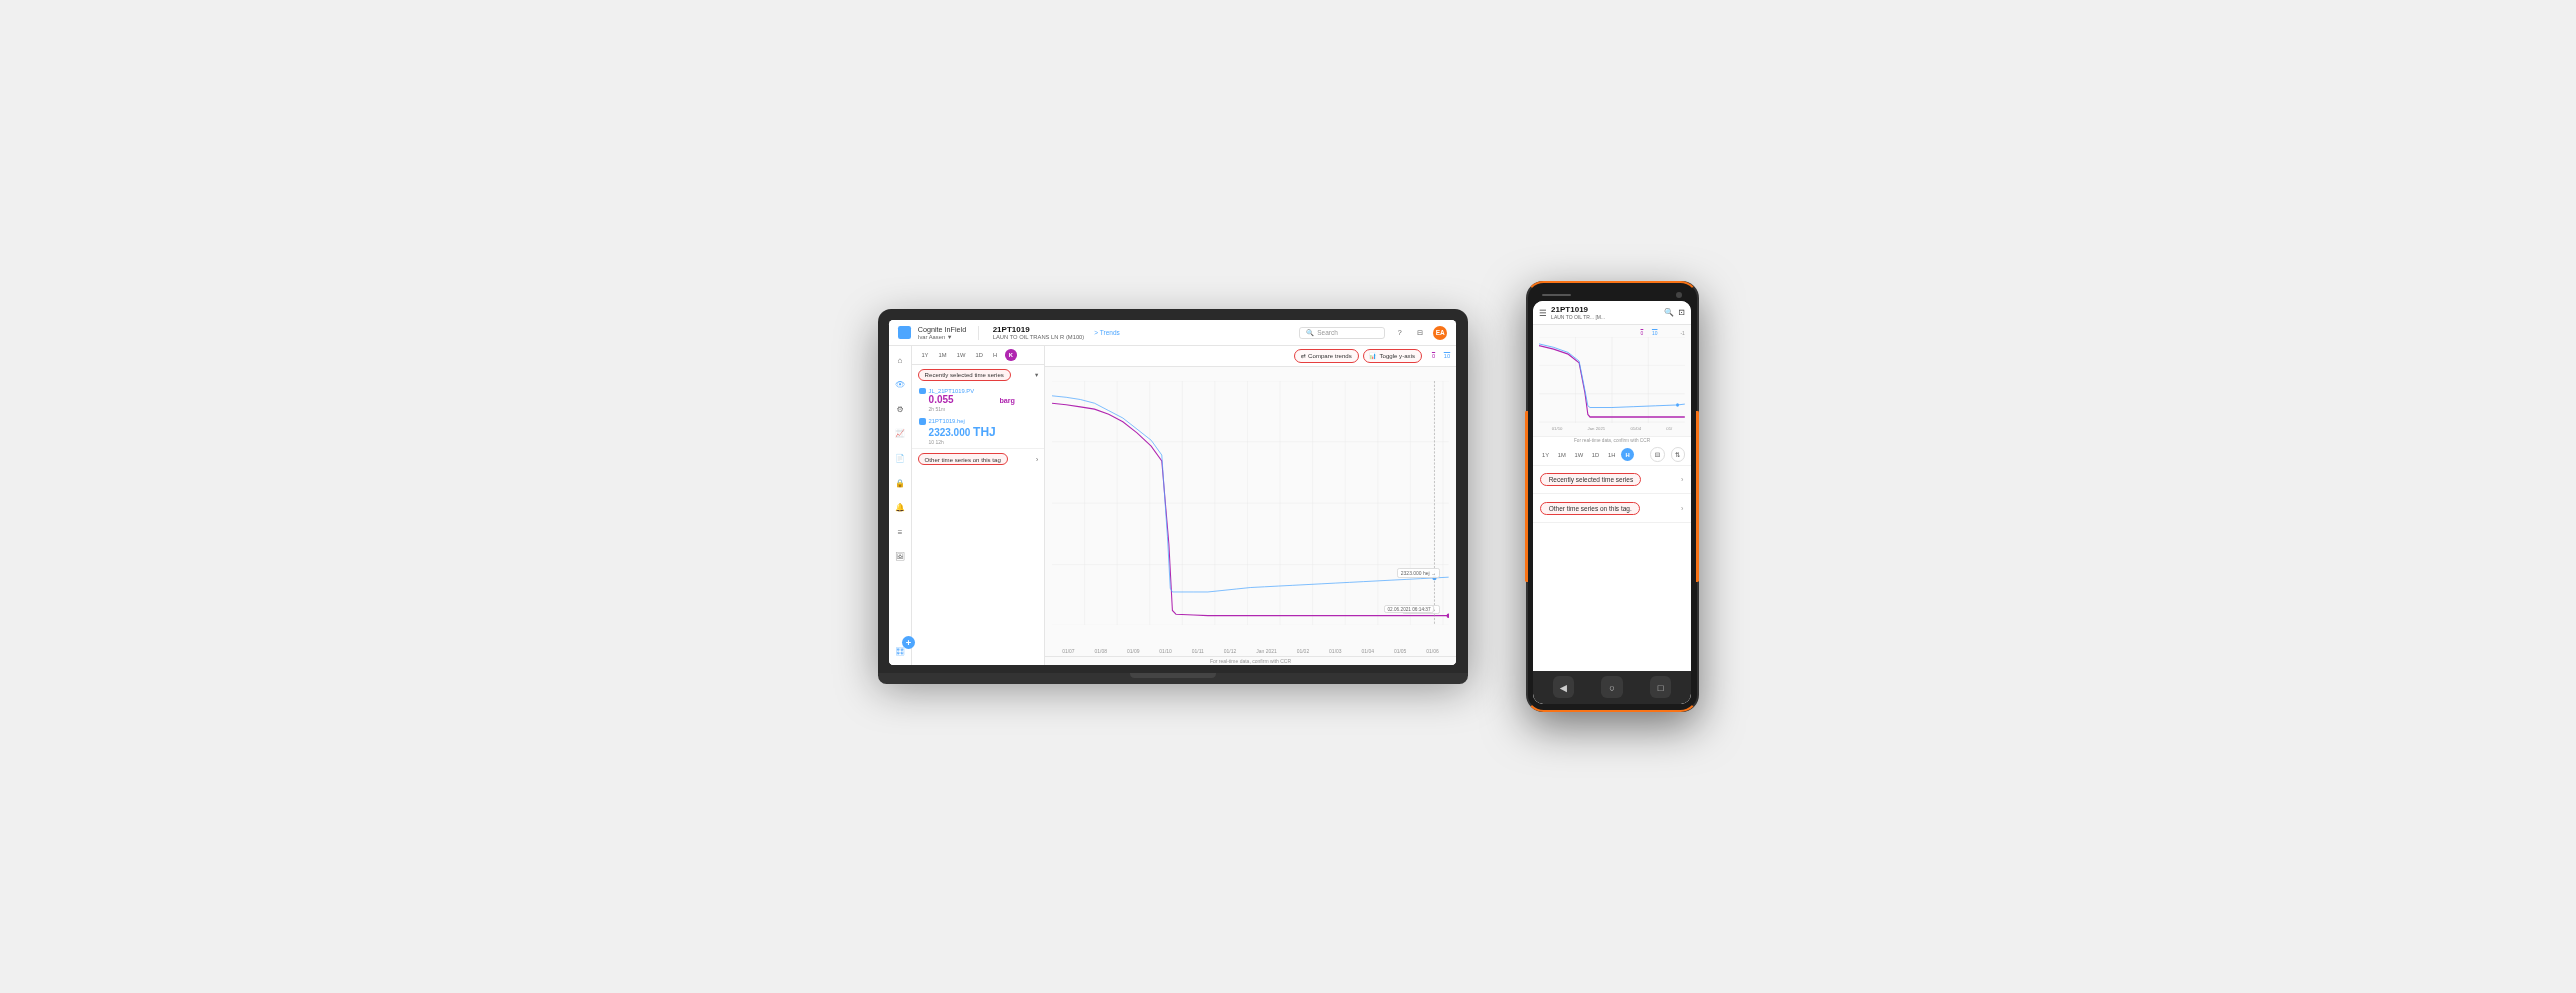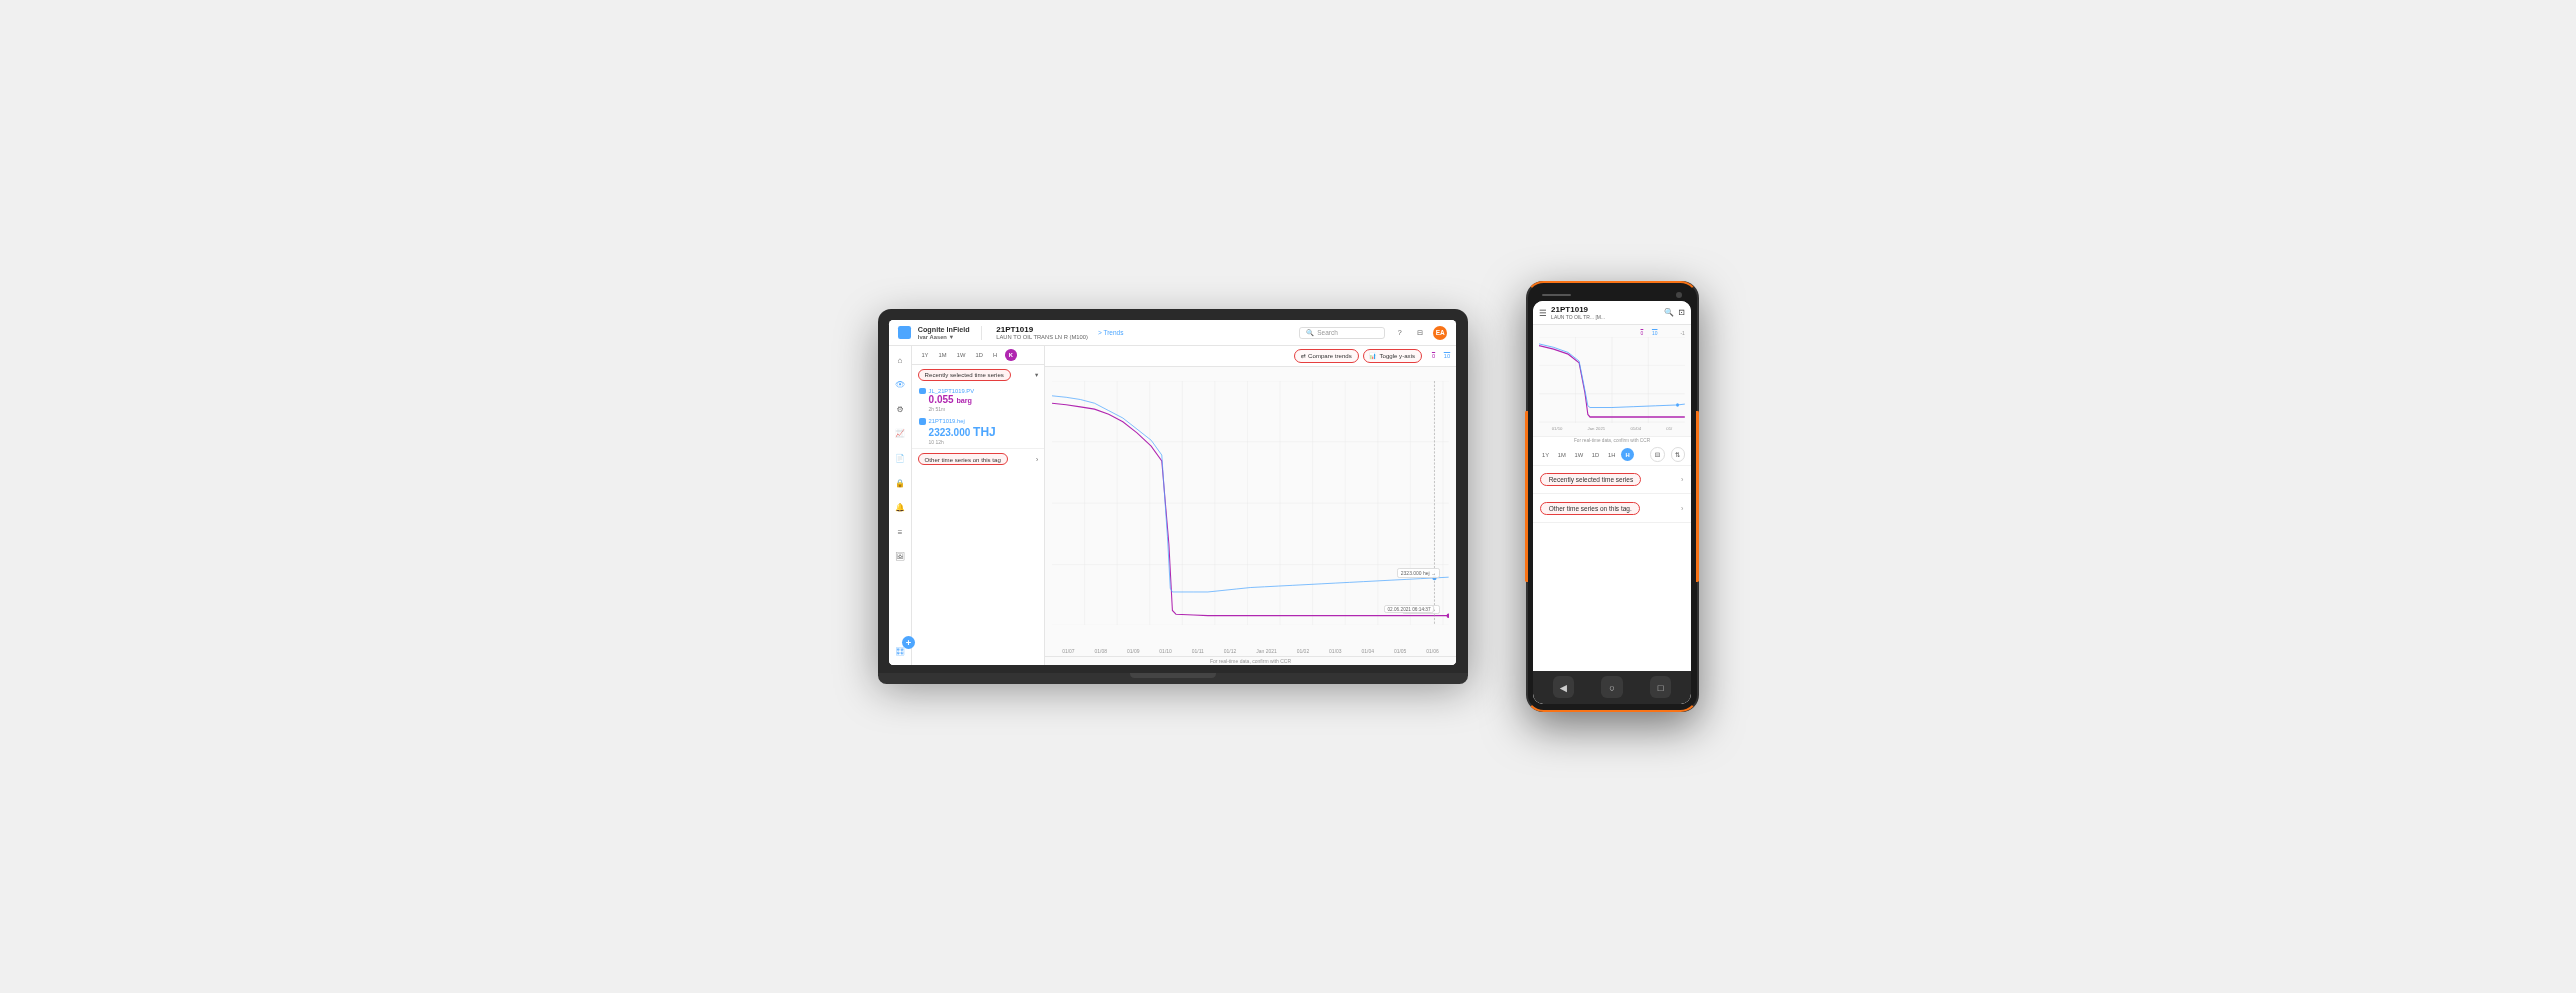--- a/index.html
+++ b/index.html
@@ -78,21 +78,21 @@
       width: 13px;
       height: 13px;
       background: #4da6ff;
       border-radius: 2.2px;
       flex-shrink: 0;
     }
 
     .app-brand {
       font-size: 7.2px;
       color: #333;
-      font-weight: 700;
+      font-weight: 400;
     }
 
     .app-tag-info {
       display: flex;
       flex-direction: column;
       margin-left: 2.9px;
     }
 
     .app-tag-id {
       font-size: 8px;
@@ -700,21 +700,21 @@
             <div class="panel-section-header">
               <span class="section-label highlighted red-circle">Recently selected time series</span>
               <span class="chevron">▾</span>
             </div>
 
             <div class="ts-item">
               <div class="ts-item-header">
                 <div class="ts-checkbox"></div>
                 <span class="ts-name">JL_21PT1019.PV</span>
               </div>
-              <div class="ts-value">0.055 <span style="font-size:7.2px;">barg</span></div>
+              <div class="ts-value">0.055 <span style="font-size:7.2px;margin-left:43px;">barg</span></div>
               <div class="ts-age">2h 51m</div>
             </div>
 
             <div class="ts-item">
               <div class="ts-item-header">
                 <div class="ts-checkbox" style="background:#4da6ff;border-color:#4da6ff;"></div>
                 <span class="ts-name">21PT1019.hej</span>
               </div>
               <div class="ts-value blue">2323.000 <span style="font-size:12px;">THJ</span></div>
               <div class="ts-age">10 12h</div>

